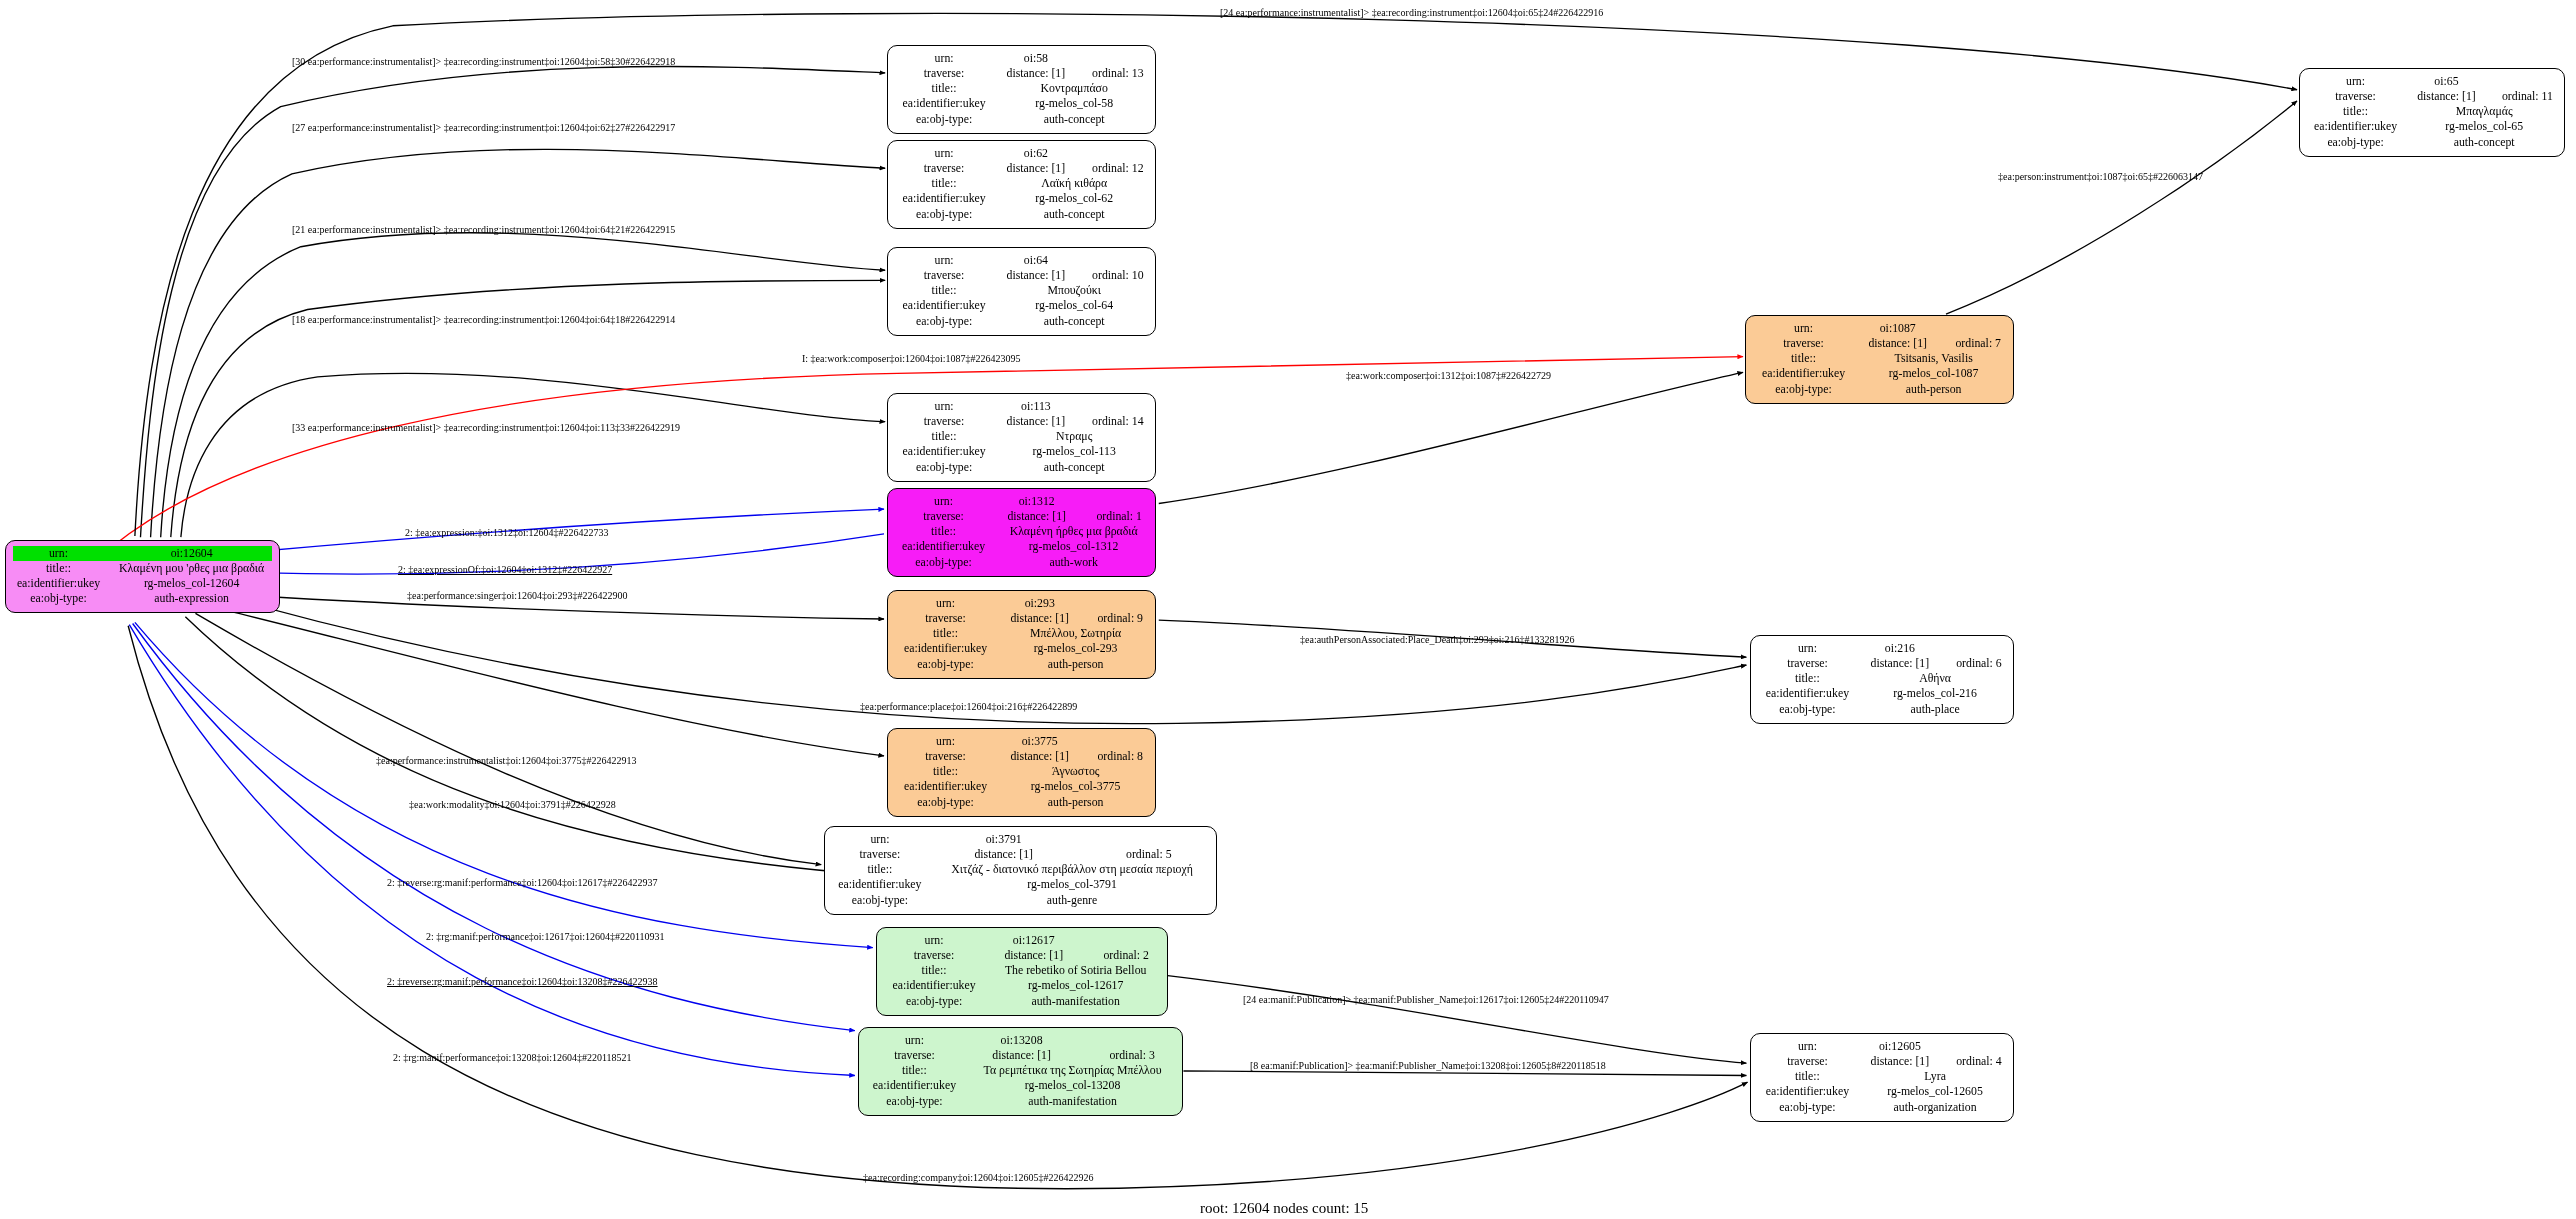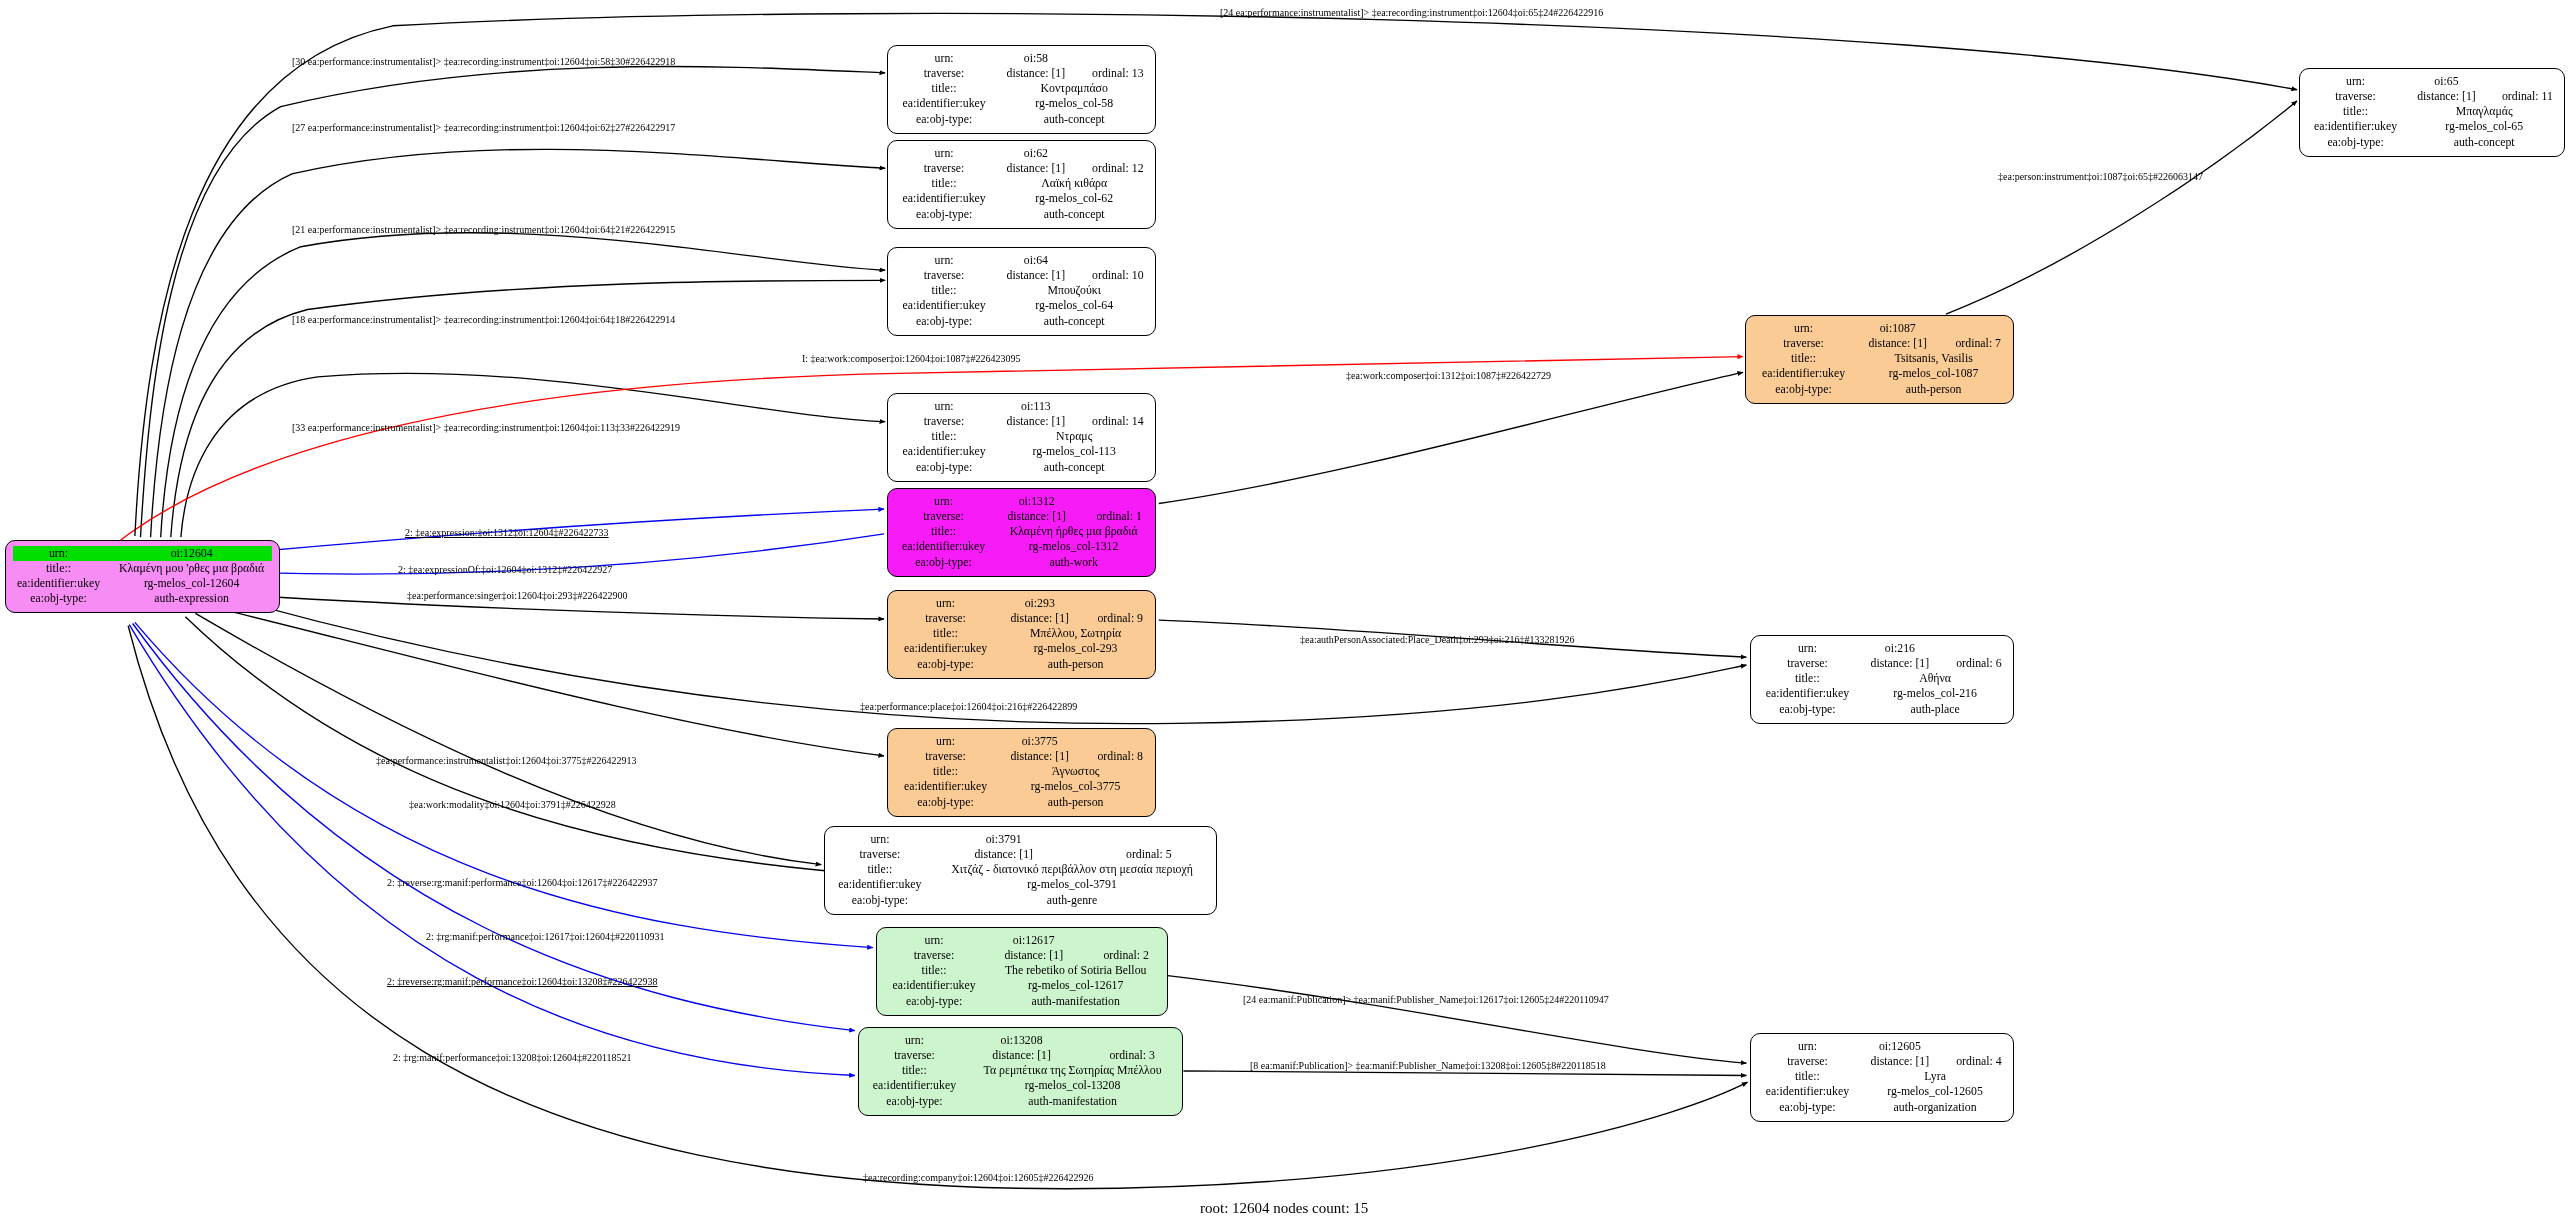--- a/index.html
+++ b/index.html
@@ -527,22 +527,22 @@
 
   <div class="elabel" style="left:1220px;top:6.7px;">[24 ea:performance:instrumentalist]&gt; ‡ea:recording:instrument‡oi:12604‡oi:65‡24#226422916</div>
   <div class="elabel" style="left:292px;top:56px;">[30 ea:performance:instrumentalist]&gt; ‡ea:recording:instrument‡oi:12604‡oi:58‡30#226422918</div>
   <div class="elabel" style="left:292px;top:122px;">[27 ea:performance:instrumentalist]&gt; ‡ea:recording:instrument‡oi:12604‡oi:62‡27#226422917</div>
   <div class="elabel" style="left:292px;top:224px;">[21 ea:performance:instrumentalist]&gt; ‡ea:recording:instrument‡oi:12604‡oi:64‡21#226422915</div>
   <div class="elabel" style="left:292px;top:314px;">[18 ea:performance:instrumentalist]&gt; ‡ea:recording:instrument‡oi:12604‡oi:64‡18#226422914</div>
   <div class="elabel" style="left:1998px;top:171px;">‡ea:person:instrument‡oi:1087‡oi:65‡#226063147</div>
   <div class="elabel" style="left:802px;top:353px;">I: ‡ea:work:composer‡oi:12604‡oi:1087‡#226423095</div>
   <div class="elabel" style="left:1346px;top:370px;">‡ea:work:composer‡oi:1312‡oi:1087‡#226422729</div>
   <div class="elabel" style="left:292px;top:422px;">[33 ea:performance:instrumentalist]&gt; ‡ea:recording:instrument‡oi:12604‡oi:113‡33#226422919</div>
-  <div class="elabel" style="left:405px;top:527px;text-decoration:underline;">2: ‡ea:expression:‡oi:1312‡oi:12604‡#226422733</div>
-  <div class="elabel" style="left:398px;top:564px;">2: ‡ea:expressionOf:‡oi:12604‡oi:1312‡#226422927</div>
+  <div class="elabel" style="left:405px;top:527px;">2: ‡ea:expression:‡oi:1312‡oi:12604‡#226422733</div>
+  <div class="elabel" style="left:398px;top:564px;text-decoration:underline;">2: ‡ea:expressionOf:‡oi:12604‡oi:1312‡#226422927</div>
   <div class="elabel" style="left:407px;top:590px;">‡ea:performance:singer‡oi:12604‡oi:293‡#226422900</div>
   <div class="elabel" style="left:1300px;top:634px;">‡ea:authPersonAssociated:Place_Death‡oi:293‡oi:216‡#133281926</div>
   <div class="elabel" style="left:376px;top:711px;margin-top:44px;">‡ea:performance:instrumentalist‡oi:12604‡oi:3775‡#226422913</div>
   <div class="elabel" style="left:860px;top:701px;">‡ea:performance:place‡oi:12604‡oi:216‡#226422899</div>
   <div class="elabel" style="left:409px;top:799px;">‡ea:work:modality‡oi:12604‡oi:3791‡#226422928</div>
   <div class="elabel" style="left:387px;top:877px;">2: ‡reverse:rg:manif:performance‡oi:12604‡oi:12617‡#226422937</div>
   <div class="elabel" style="left:399px;top:931px;margin-left:27px;">2: ‡rg:manif:performance‡oi:12617‡oi:12604‡#220110931</div>
   <div class="elabel" style="left:387px;top:976px;text-decoration:underline;">2: ‡reverse:rg:manif:performance‡oi:12604‡oi:13208‡#226422938</div>
   <div class="elabel" style="left:1243px;top:994px;">[24 ea:manif:Publication]&gt; ‡ea:manif:Publisher_Name‡oi:12617‡oi:12605‡24#220110947</div>
   <div class="elabel" style="left:393px;top:1052px;">2: ‡rg:manif:performance‡oi:13208‡oi:12604‡#220118521</div>

